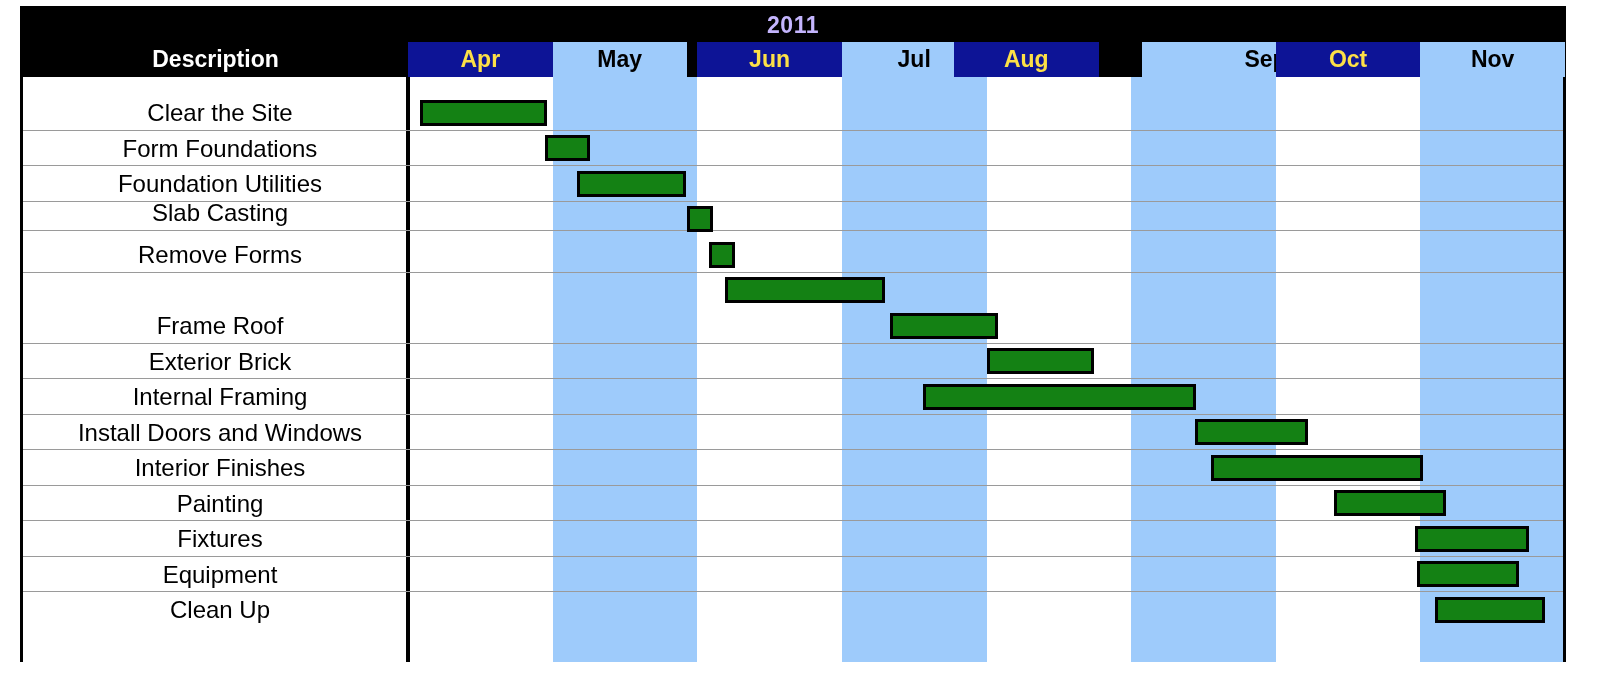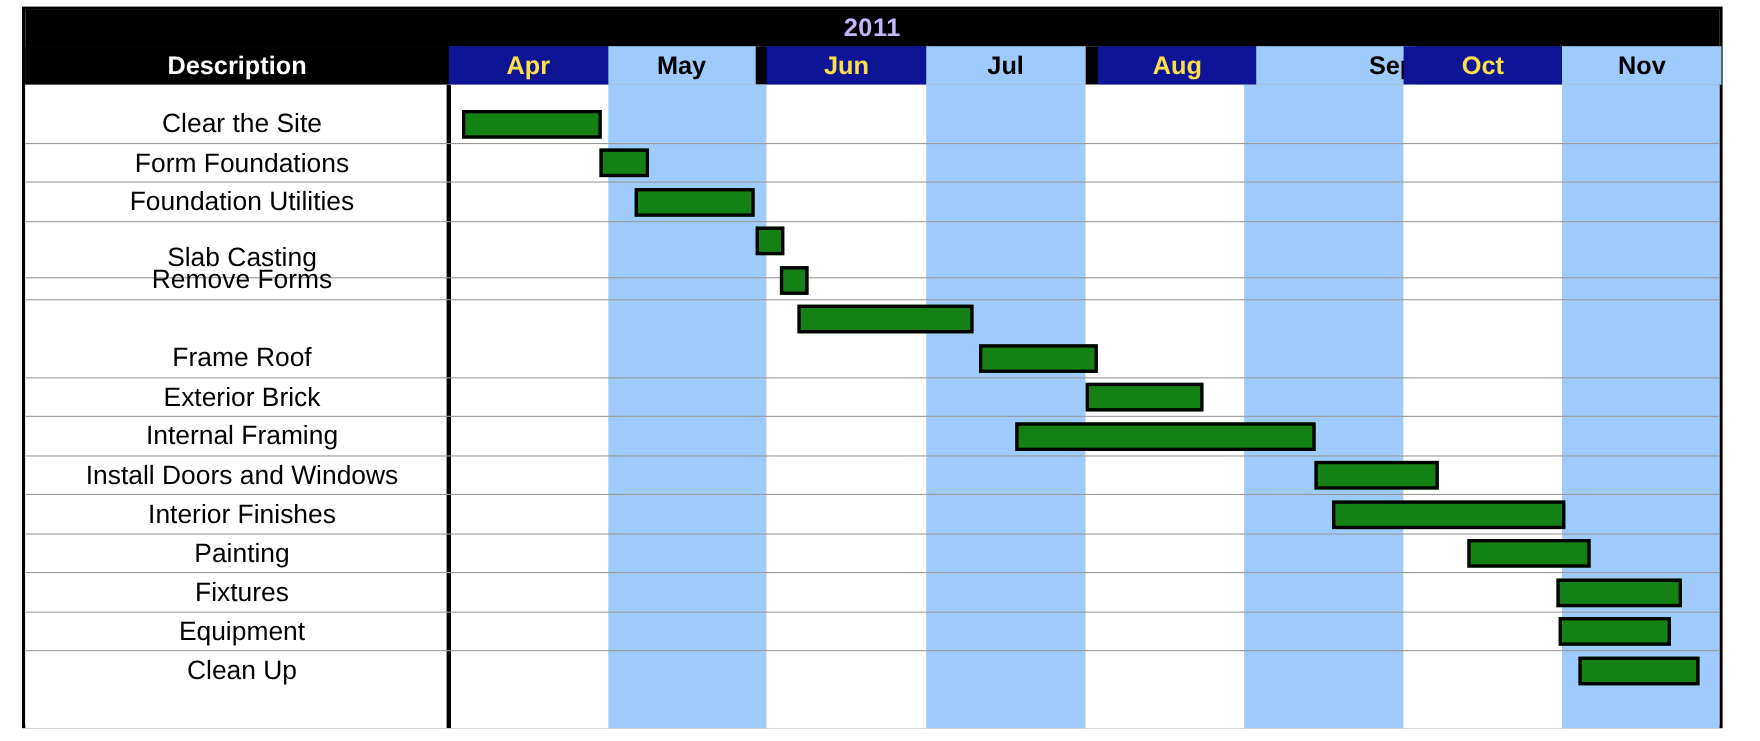--- a/index.html
+++ b/index.html
@@ -162,21 +162,21 @@
 
     <div class="year-banner">2011</div>
 
     <div class="header-row">
       <div class="desc-head">Description</div>
       <div id="month-heads">
           <div class="month-head dark" style="left: 385px; width: 144.625px;">Apr</div>
           <div class="month-head light" style="left: 529.625px; width: 134px;">May</div>
           <div class="month-head dark" style="left: 674.25px; width: 144.625px;">Jun</div>
           <div class="month-head light" style="left: 818.875px; width: 144.625px;">Jul</div>
-          <div class="month-head dark" style="left: 975px; width: 144.625px;">Aug</div>
+          <div class="month-head dark" style="left: 931px; width: 144.625px;">Aug</div>
           <div class="month-head light" style="left: 1119px; width: 144.625px; text-align: right;">Sep</div>
           <div class="month-head dark" style="left: 1252.75px; width: 144.625px;">Oct</div>
           <div class="month-head light" style="left: 1397.38px; width: 144.625px;">Nov</div>
         </div>
     </div>
 
     <div class="body-area">
       <div id="bands">
           <div class="band white" style="left: 385px; width: 144.625px;"></div>
           <div class="band light" style="left: 529.625px; width: 144.625px;"></div>
@@ -191,21 +191,21 @@
       <div class="rows-layer" id="rows-layer">
           <div class="row" style="top: 18px; height: 35.5px;">
             <div class="row-label" style="line-height: 35.5px;">Clear the Site</div>
           </div>
           <div class="row" style="top: 53.5px; height: 35.5px;">
             <div class="row-label" style="line-height: 35.5px;">Form Foundations</div>
           </div>
           <div class="row" style="top: 89px; height: 35.5px;">
             <div class="row-label" style="line-height: 35.5px;">Foundation Utilities</div>
           </div>
-          <div class="row" style="top: 140px; height: 35.5px;">
+          <div class="row" style="top: 118px; height: 35.5px;">
             <div class="row-label" style="line-height: 35.5px;">Slab Casting</div>
           </div>
           <div class="row" style="top: 160px; height: 35.5px;">
             <div class="row-label" style="line-height: 35.5px;">Remove Forms</div>
           </div>
           <div class="row" style="top: 231px; height: 35.5px;">
             <div class="row-label" style="line-height: 35.5px;">Frame Roof</div>
           </div>
           <div class="row" style="top: 266.5px; height: 35.5px;">
             <div class="row-label" style="line-height: 35.5px;">Exterior Brick</div>

